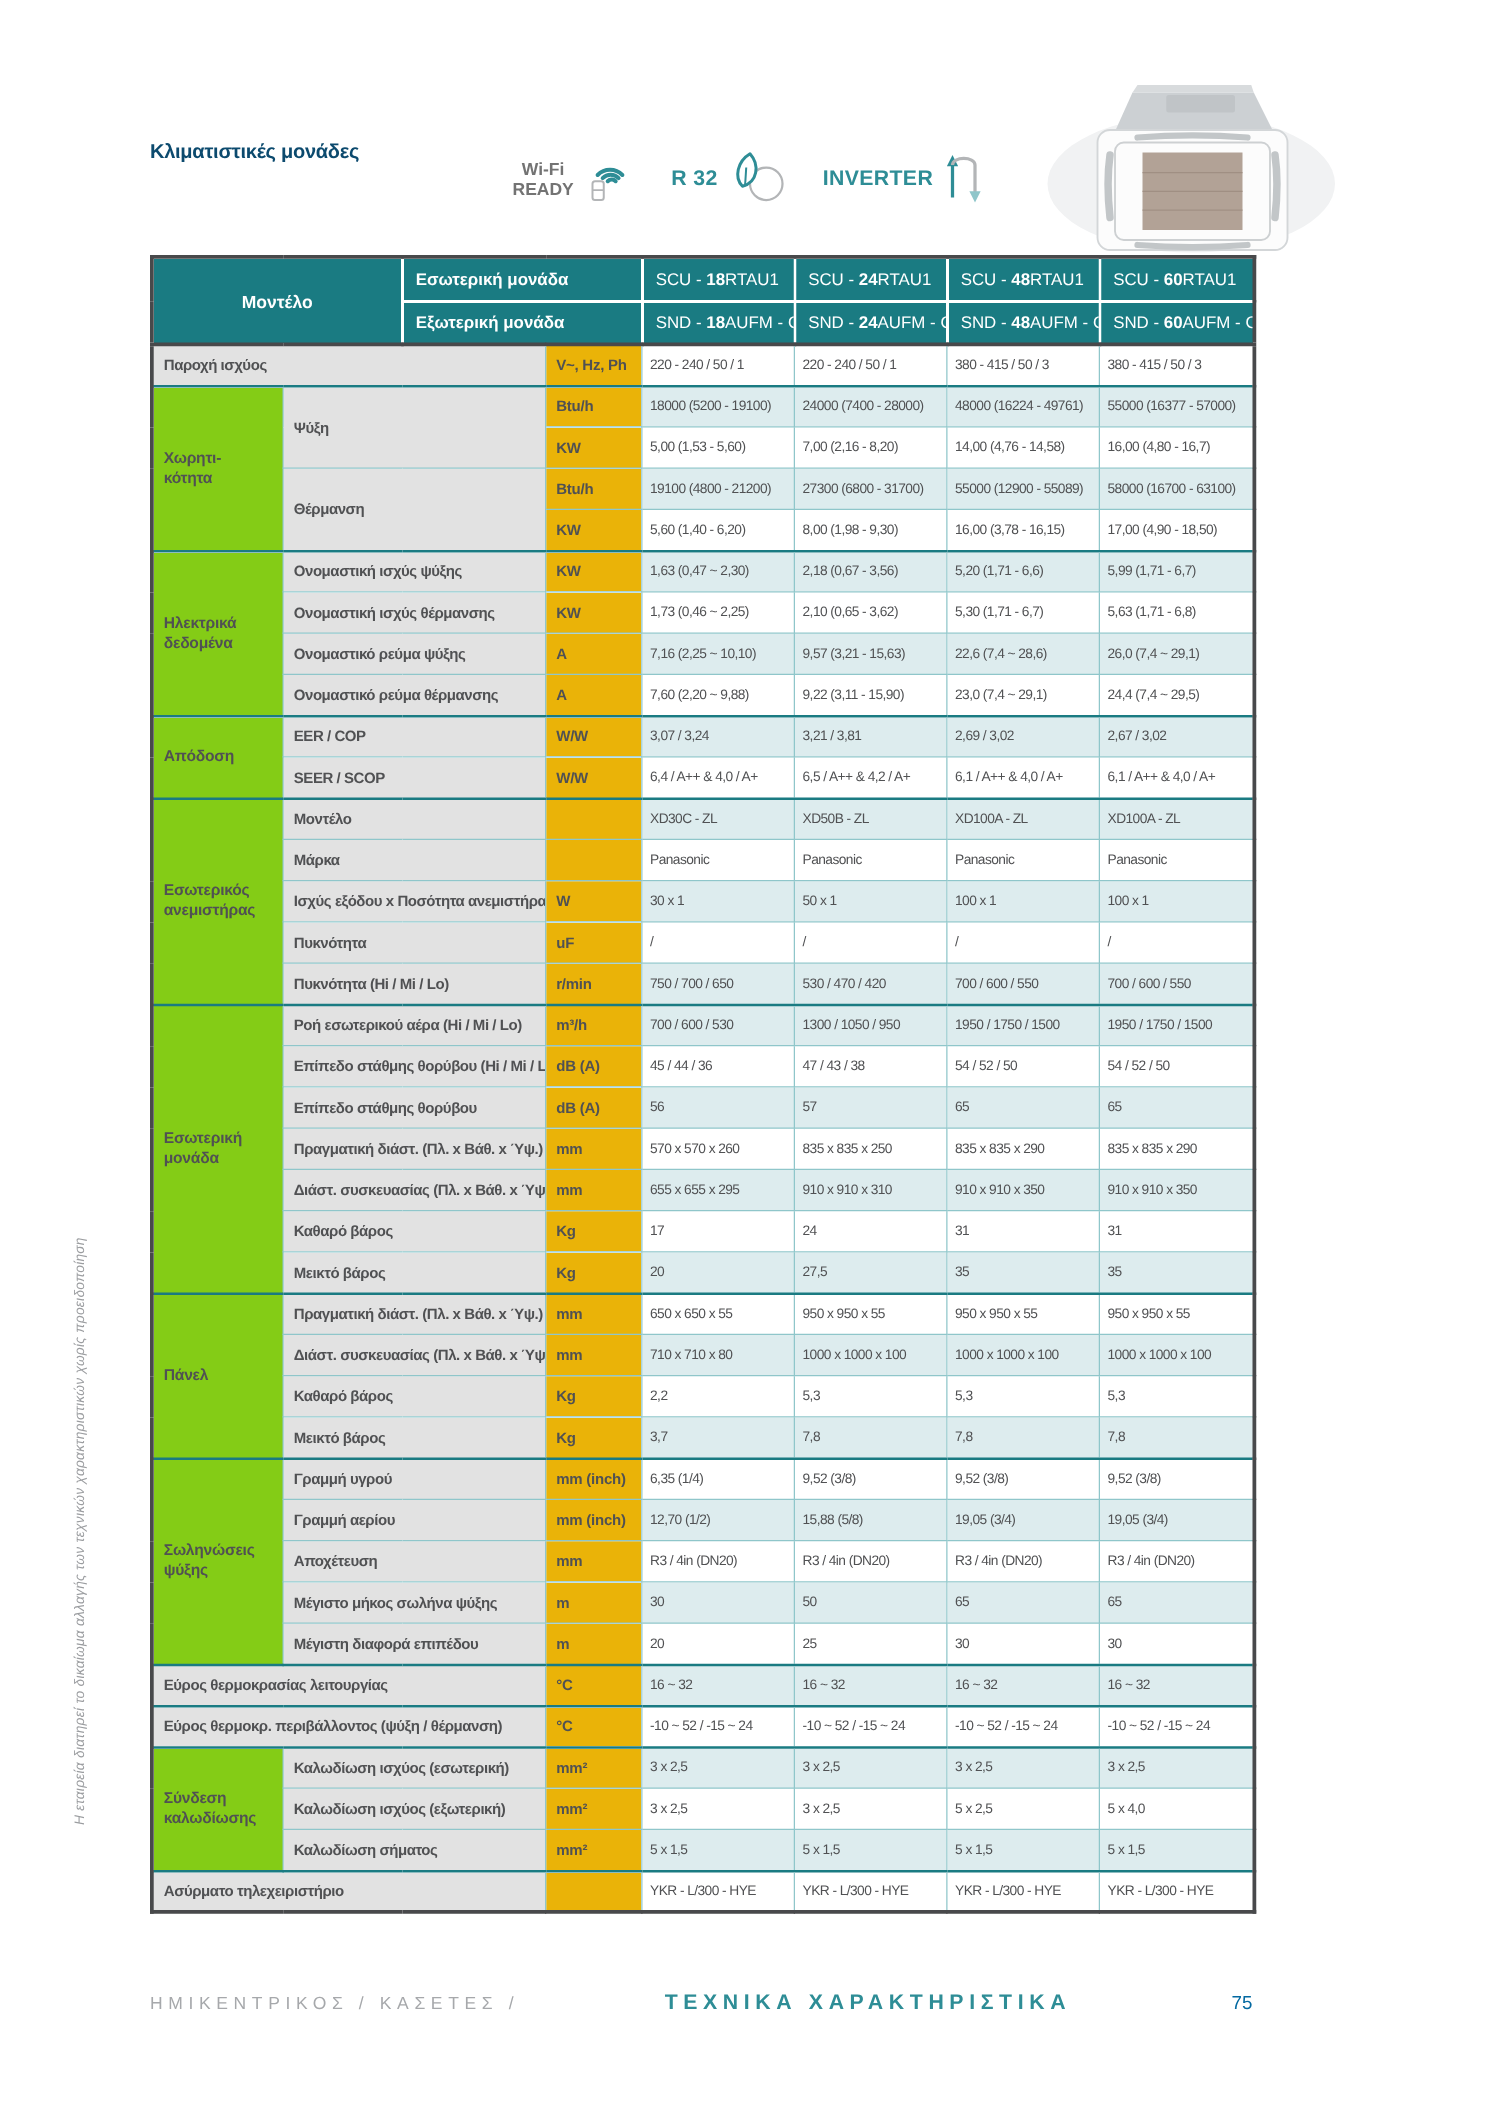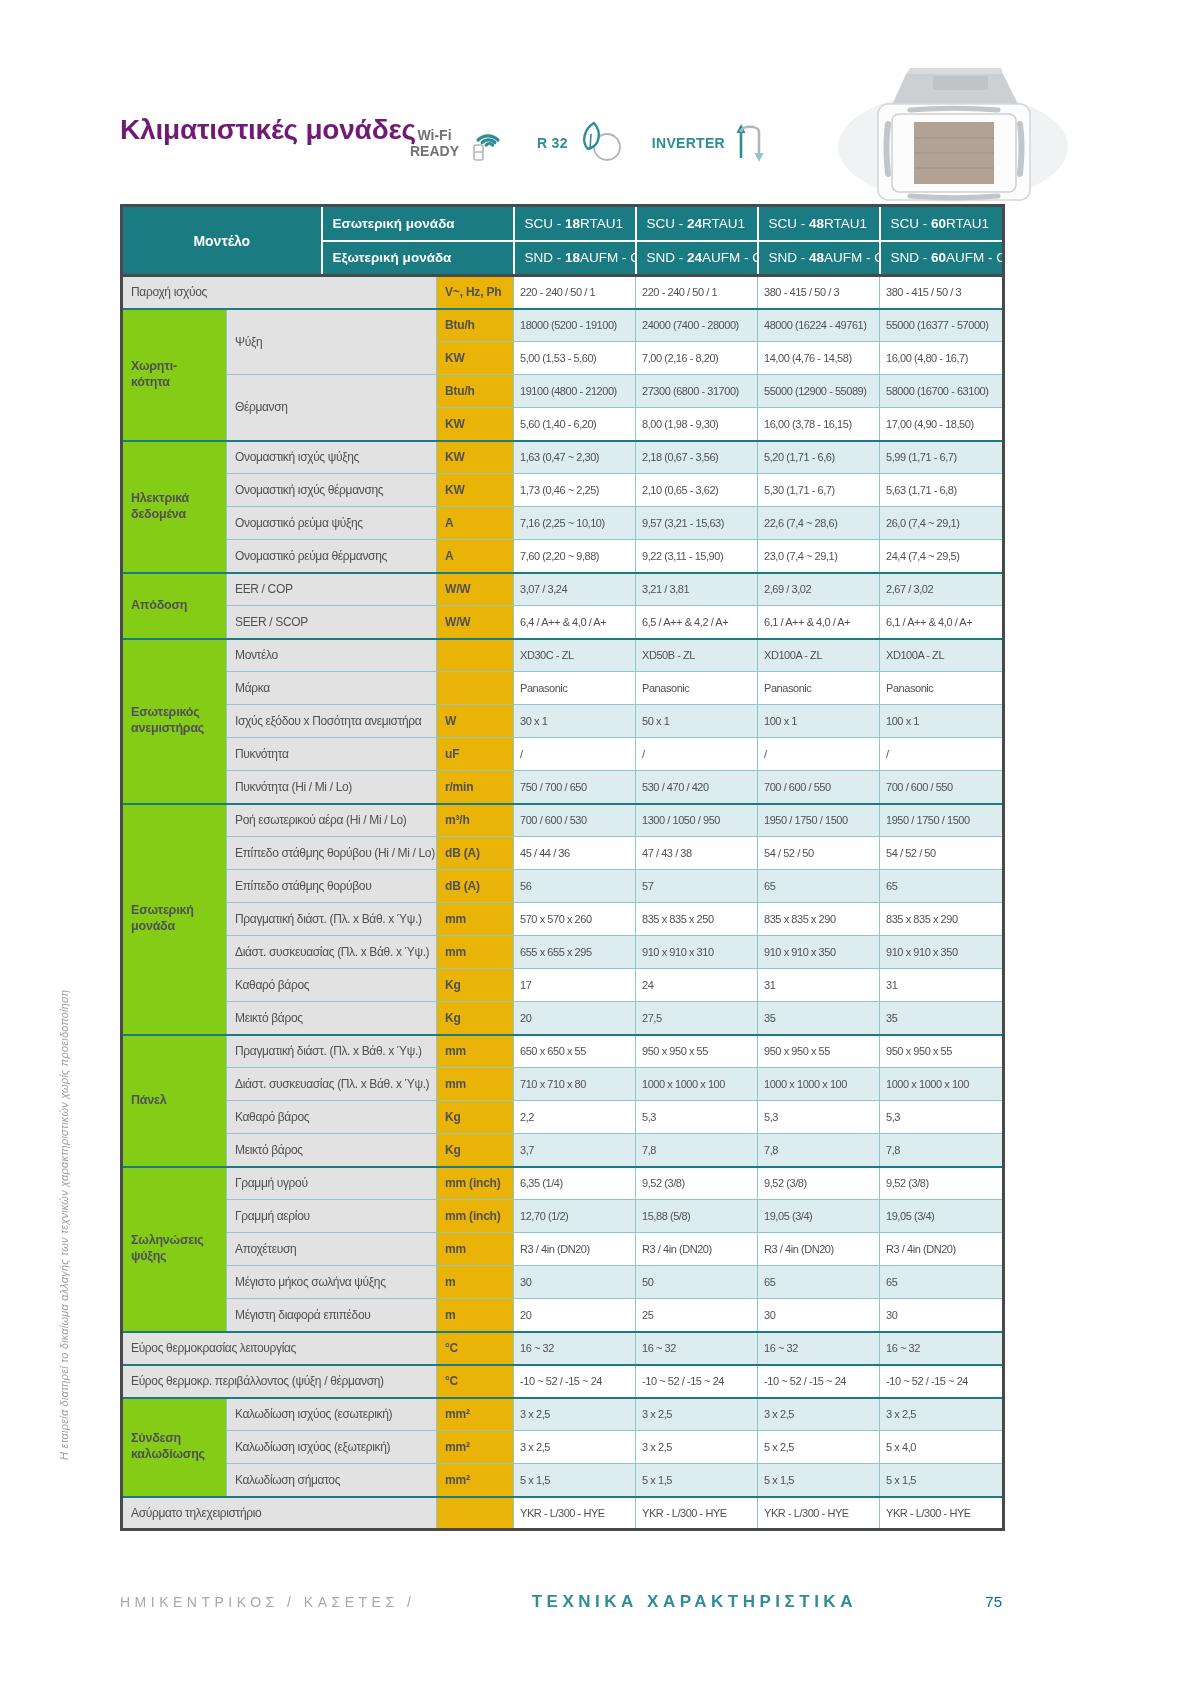--- a/index.html
+++ b/index.html
@@ -5,30 +5,30 @@
   * { margin:0; padding:0; box-sizing:border-box; }
   html,body { background:#ffffff; }
   body {
     width:1190px; height:1683px; position:relative;
     font-family:"Liberation Sans","DejaVu Sans",sans-serif;
     color:#505153; overflow:hidden;
   }
   
   .page-title {
     position:absolute; left:120px; top:112px;
-    font-size:28px; font-weight:bold; color:#701a75; line-height:1.27;
+    font-size:16px; font-weight:bold; color:#0c4a6e; line-height:1.27;
     letter-spacing:-0.2px;
   }
   .badges {
     position:absolute; left:410px; top:116px; height:54px;
     display:flex; align-items:center; gap:26px;
   }
   .badge { display:flex; align-items:center; gap:8px; }
   .wifi-text { text-align:center; color:#737373; font-weight:bold; font-size:14px; line-height:1.15; }
-  .r32-text, .inverter-text { color:#2e8d96; font-weight:bold; font-size:14px; letter-spacing:0.3px; }
+  .r32-text, .inverter-text { color:#2e8d96; font-weight:bold; font-size:17px; letter-spacing:0.3px; }
   .product-illustration { position:absolute; left:818px; top:52px; }
   
   .side-note {
     position:absolute; left:58px; top:940px; height:520px;
     writing-mode:vertical-rl; transform:rotate(180deg);
     font-style:italic; font-size:11px; color:#9b9da0; letter-spacing:0.2px;
     white-space:nowrap;
   }
   
   .table-wrap { position:absolute; left:120px; top:204px; }
@@ -43,21 +43,21 @@
     padding:0 10px; text-align:left; overflow:hidden; white-space:nowrap;
   }
   th.hModel { text-align:center; font-size:14px; }
   th .mbold { font-weight:bold; }
   th .mreg  { font-weight:normal; }
   td {
     border:1px solid #8fc6ca; height:33px; padding:0 8px;
     font-size:12px; overflow:hidden; white-space:nowrap; vertical-align:middle;
   }
   td.g { background:#84cc16; font-weight:bold; font-size:12.5px; white-space:pre-line; line-height:1.25; letter-spacing:-0.2px; }
-  td.l { background:#e2e2e2; font-weight:normal; letter-spacing:-0.35px; }
+  td.l { background:#e2e2e2; font-weight:bold; letter-spacing:-0.35px; }
   td.u { background:#eab308; font-weight:bold; letter-spacing:-0.2px; }
   td.v { background:#ffffff; font-size:11px; letter-spacing:-0.45px; padding:0 6px; }
   tr.shade td.v { background:#ddecee; }
   tr.sec td { border-top:2px solid #1a7b82; }
   
   .footer {
     position:absolute; left:120px; top:1592px; width:882px;
     display:flex; justify-content:space-between; align-items:baseline;
   }
   .footer .gray { color:#a6a8ab; font-size:14px; letter-spacing:4.5px; }

